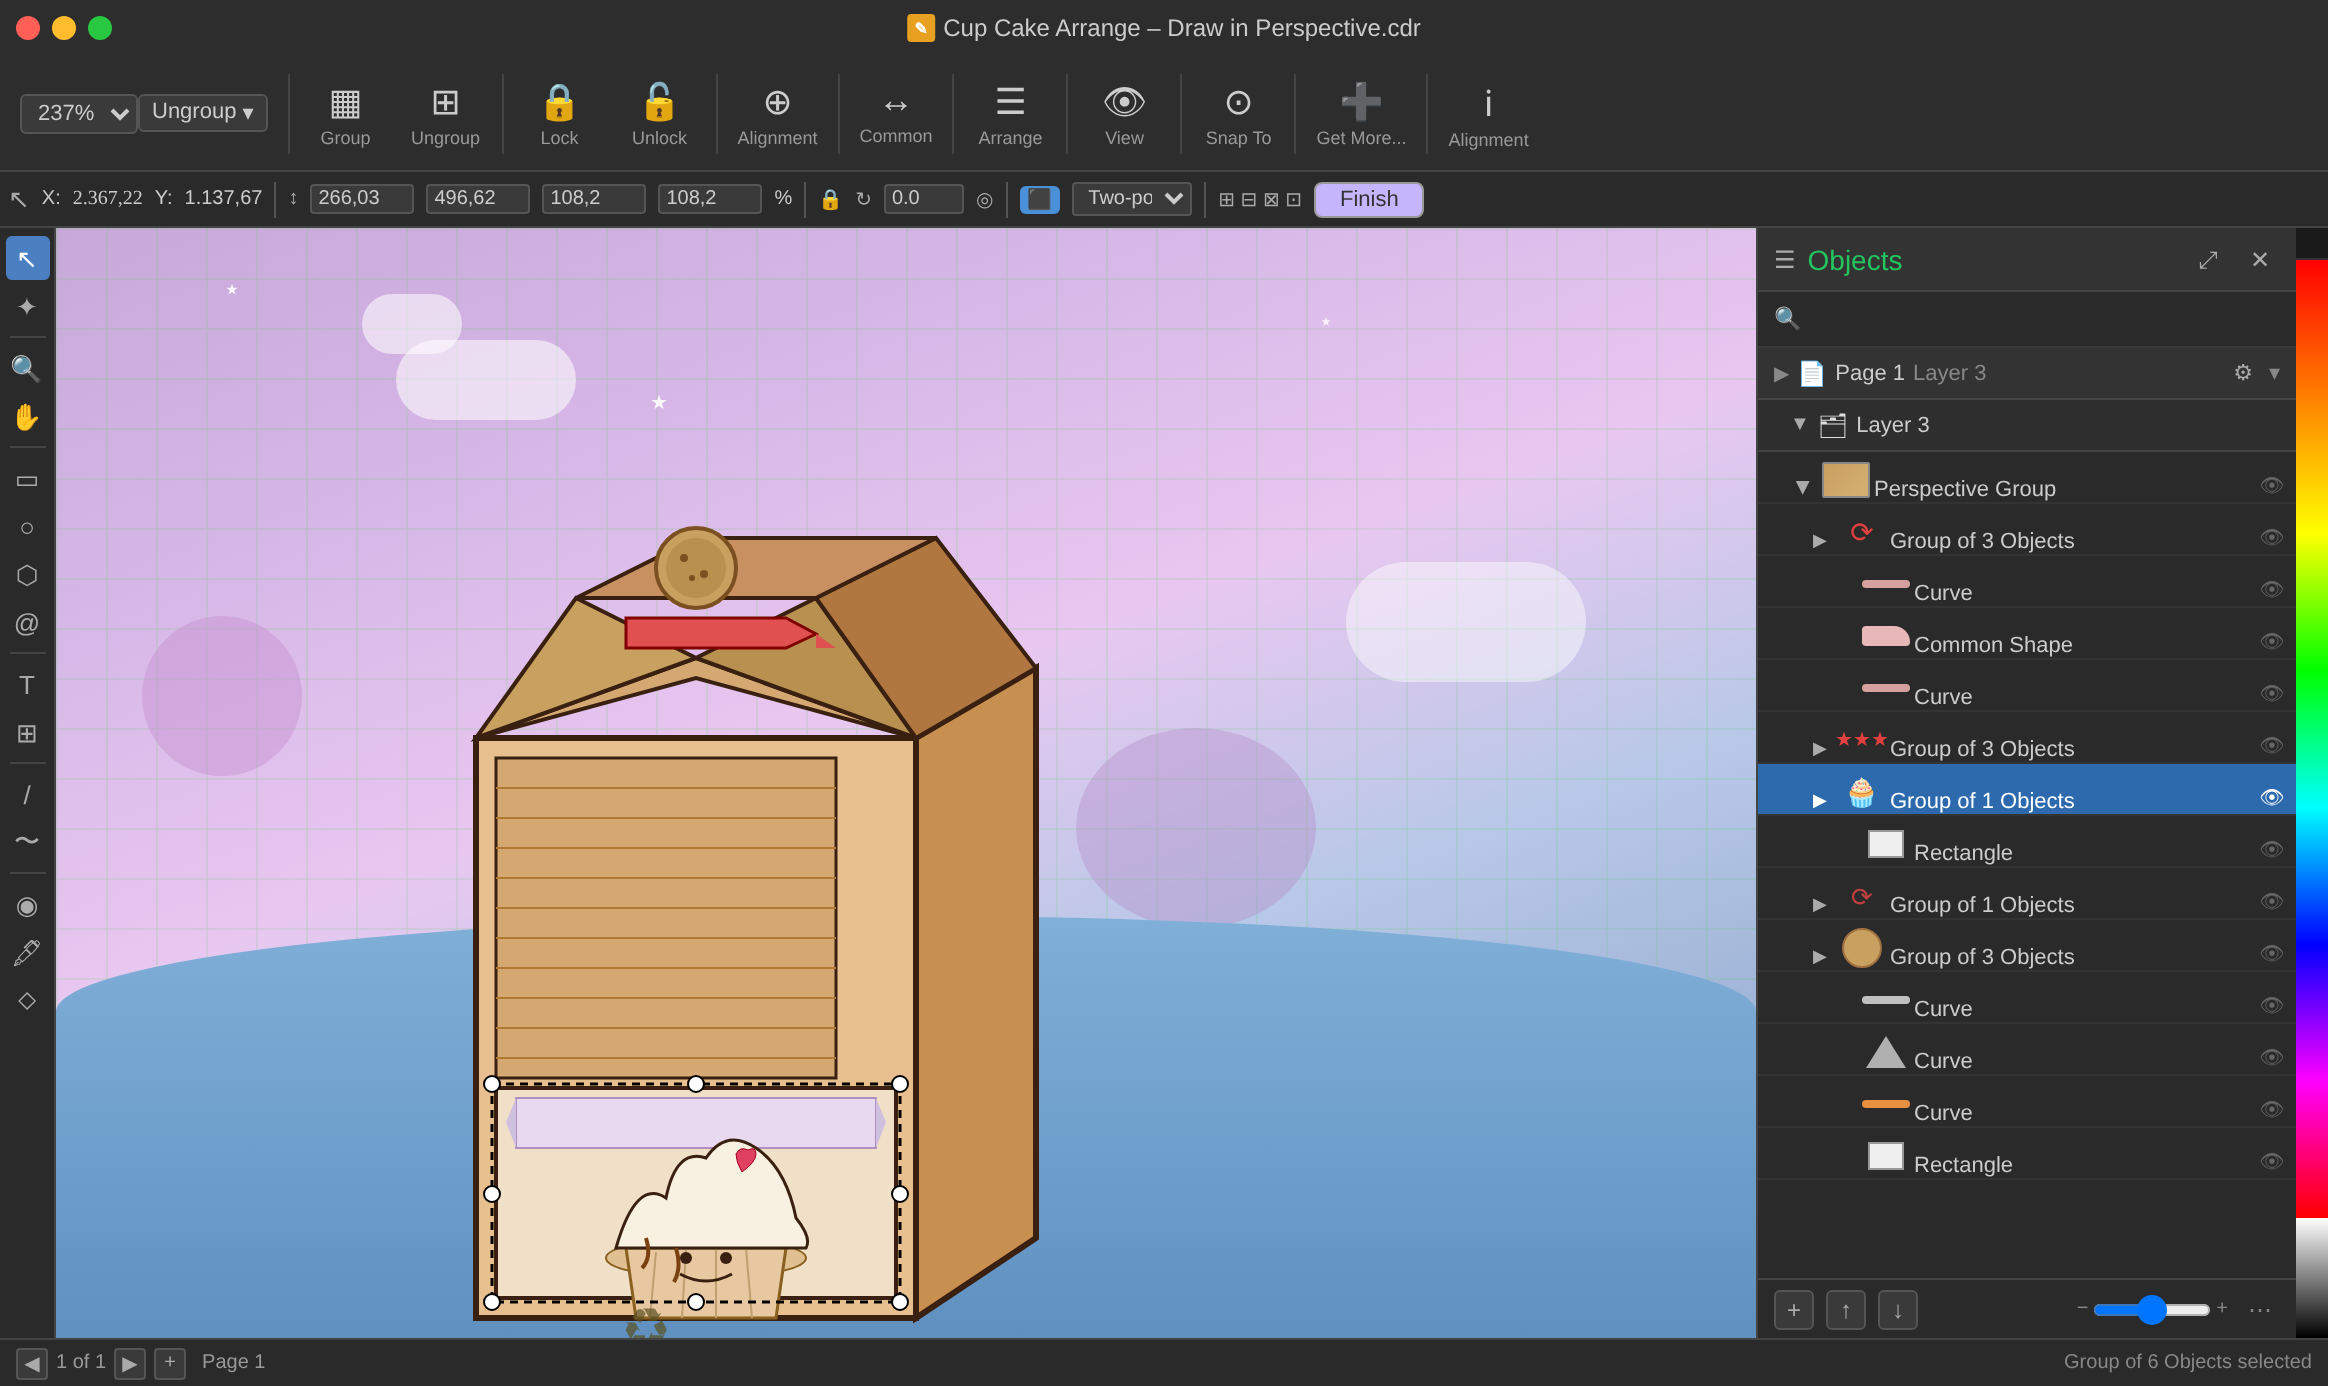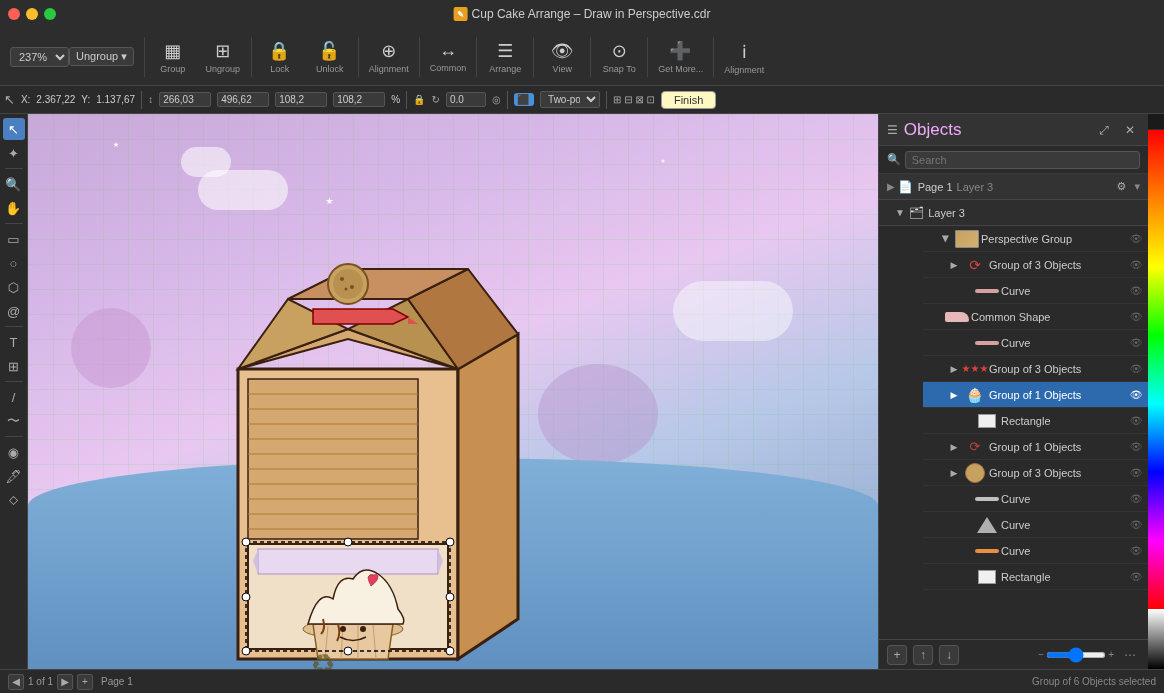--- a/index.html
+++ b/index.html
@@ -24,48 +24,48 @@
     .zoom-area { display: flex; align-items: flex-start; gap: 0; padding: 0 6px; }
     .zoom-select { background: #3a3a3a; border: 1px solid #555; color: #ccc; font-size: 11px; padding: 2px 4px; border-radius: 3px; cursor: pointer; }
     .enhanced-btn { background: #3a3a3a; border: 1px solid #555; color: #ccc; font-size: 11px; padding: 2px 6px; border-radius: 3px; cursor: pointer; display: flex; align-items: center; gap: 3px; }
 
     
     .toolbar2 { height: 28px; background: #2a2a2a; display: flex; align-items: center; padding: 0 4px; gap: 6px; border-bottom: 1px solid #444; font-size: 10px; color: #ccc; }
     .coord-input { background: #3a3a3a; border: 1px solid #555; color: #ccc; font-size: 10px; width: 52px; padding: 1px 3px; border-radius: 2px; }
     .toolbar2-divider { width: 1px; height: 18px; background: #555; }
     .tb2-dropdown { background: #4a90d9; border: none; color: #fff; font-size: 10px; padding: 1px 4px; border-radius: 3px; cursor: pointer; }
     .tb2-select { background: #3a3a3a; border: 1px solid #555; color: #ccc; font-size: 10px; padding: 1px 3px; border-radius: 2px; width: 60px; }
-    .finish-btn { background: #fef9c3; border: 1px solid #999; color: #333; font-size: 11px; padding: 2px 12px; border-radius: 4px; cursor: pointer; font-weight: 500; }
+    .finish-btn { background: #c4b5fd; border: 1px solid #999; color: #333; font-size: 11px; padding: 2px 12px; border-radius: 4px; cursor: pointer; font-weight: 500; }
 
     
     .main-area { display: flex; height: calc(693px - 28px - 58px - 28px - 24px); }
 
     
     .left-toolbox { width: 28px; background: #2a2a2a; display: flex; flex-direction: column; align-items: center; padding: 4px 0; gap: 2px; border-right: 1px solid #444; }
     .tool-btn { width: 22px; height: 22px; display: flex; align-items: center; justify-content: center; cursor: pointer; border-radius: 3px; color: #aaa; font-size: 13px; }
     .tool-btn.active { background: #4a7fc1; color: #fff; }
     .tool-divider { width: 18px; height: 1px; background: #444; margin: 2px 0; }
 
     
     .canvas-area { flex: 1; background: #5a5a5a; position: relative; overflow: hidden; }
 
     
     .objects-panel { width: 270px; background: #2a2a2a; border-left: 1px solid #444; display: flex; flex-direction: column; }
     .panel-header { height: 32px; background: #333; display: flex; align-items: center; padding: 0 8px; gap: 6px; border-bottom: 1px solid #444; }
-    .panel-title { font-size: 17px; color: #f0abfc; flex: 1; }
+    .panel-title { font-size: 14px; color: #22c55e; flex: 1; }
     .panel-icon-btn { width: 20px; height: 20px; display: flex; align-items: center; justify-content: center; cursor: pointer; color: #aaa; font-size: 12px; border-radius: 3px; }
     .search-bar { height: 28px; background: #2a2a2a; display: flex; align-items: center; padding: 0 8px; gap: 4px; border-bottom: 1px solid #3a3a3a; }
     .search-input { flex: 1; background: #3a3a3a; border: 1px solid #555; color: #ccc; font-size: 11px; padding: 2px 6px; border-radius: 3px; }
     .page-layer-row { height: 26px; background: #333; display: flex; align-items: center; padding: 0 8px; gap: 4px; border-bottom: 1px solid #444; }
     .page-layer-text { font-size: 11px; color: #ccc; }
     .layer-gear { color: #aaa; cursor: pointer; margin-left: auto; }
 
     
     .tree-area { flex: 1; overflow-y: auto; }
-    .tree-item { height: 26px; display: flex; align-items: center; padding-left: 0; cursor: pointer; border-bottom: 1px solid #333; margin-left: 44px; }
+    .tree-item { height: 26px; display: flex; align-items: flex-end; padding-left: 0; cursor: pointer; border-bottom: 1px solid #333; }
     .tree-item.selected { background: #2d6aad; color: #fff; }
     .tree-item.selected .item-label { color: #fff; }
     .tree-indent { display: inline-block; }
     .tree-arrow { width: 14px; height: 14px; display: flex; align-items: center; justify-content: center; color: #aaa; font-size: 9px; cursor: pointer; flex-shrink: 0; }
     .tree-arrow.open { transform: rotate(90deg); }
     .item-thumb { width: 28px; height: 22px; display: flex; align-items: center; justify-content: center; flex-shrink: 0; }
     .item-label { font-size: 11px; color: #ccc; flex: 1; white-space: nowrap; overflow: hidden; text-overflow: ellipsis; }
     .item-vis { width: 16px; height: 16px; display: flex; align-items: center; justify-content: center; color: #666; font-size: 10px; cursor: pointer; flex-shrink: 0; margin-right: 4px; }
 
     
@@ -163,21 +163,21 @@
 
   <div class="tb-section">
     <span class="tb-icon">ℹ</span>
     <span class="tb-label">Alignment</span>
   </div>
 </div>
 
 <div class="toolbar2">
   <span style="color:#aaa;font-size:13px;">↖</span>
   <span>X:</span>
-  <span style="color:#ccc;">2.367,22</span>
+  <span style="color:#ccc;font-family:Liberation Serif, serif;">2.367,22</span>
   <span>Y:</span>
   <span style="color:#ccc;">1.137,67</span>
   <div class="toolbar2-divider"></div>
   <span style="color:#aaa;">↕</span>
   <input class="coord-input" value="266,03" style="">
   <input class="coord-input" value="496,62" style="">
   <input class="coord-input" value="108,2" style="">
   <input class="coord-input" value="108,2" style="">
   <span>%</span>
   <div class="toolbar2-divider"></div>
@@ -328,21 +328,20 @@
 
     <div class="panel-header">
       <span style="color:#aaa;font-size:12px;">☰</span>
       <span class="panel-title">Objects</span>
       <div class="panel-icon-btn">⤢</div>
       <div class="panel-icon-btn">✕</div>
     </div>
 
     <div class="search-bar">
       <span style="color:#888;font-size:11px;">🔍</span>
-      <input class="search-input" placeholder="Search" style="">
     </div>
 
     <div class="page-layer-row">
       <span style="color:#888;font-size:10px;cursor:pointer;">▶</span>
       <span style="font-size:12px;">📄</span>
       <span class="page-layer-text">Page 1</span>
       <span class="page-layer-text" style="color:#888;">Layer 3</span>
       <span class="layer-gear">⚙</span>
       <span style="color:#888;cursor:pointer;margin-left:4px;">▾</span>
     </div>
@@ -378,21 +377,21 @@
       <div class="tree-item" style="padding-left:30px;">
         <div class="tree-indent" style="width:6px;"></div>
         <div class="tree-arrow" style="visibility:hidden;">▶</div>
         <div class="item-thumb">
           <div style="width:24px;height:4px;background:#d4a0a0;border-radius:2px;"></div>
         </div>
         <span class="item-label">Curve</span>
         <div class="item-vis">👁</div>
       </div>
 
-      <div class="tree-item" style="">
+      <div class="tree-item" style="padding-left:30px;">
         <div class="tree-indent" style="width:6px;"></div>
         <div class="tree-arrow" style="visibility:hidden;">▶</div>
         <div class="item-thumb">
           <div style="width:24px;height:10px;background:#e8b8b8;border-radius:2px 8px 2px 2px;"></div>
         </div>
         <span class="item-label">Common Shape</span>
         <div class="item-vis">👁</div>
       </div>
 
       <div class="tree-item" style="padding-left:30px;">

